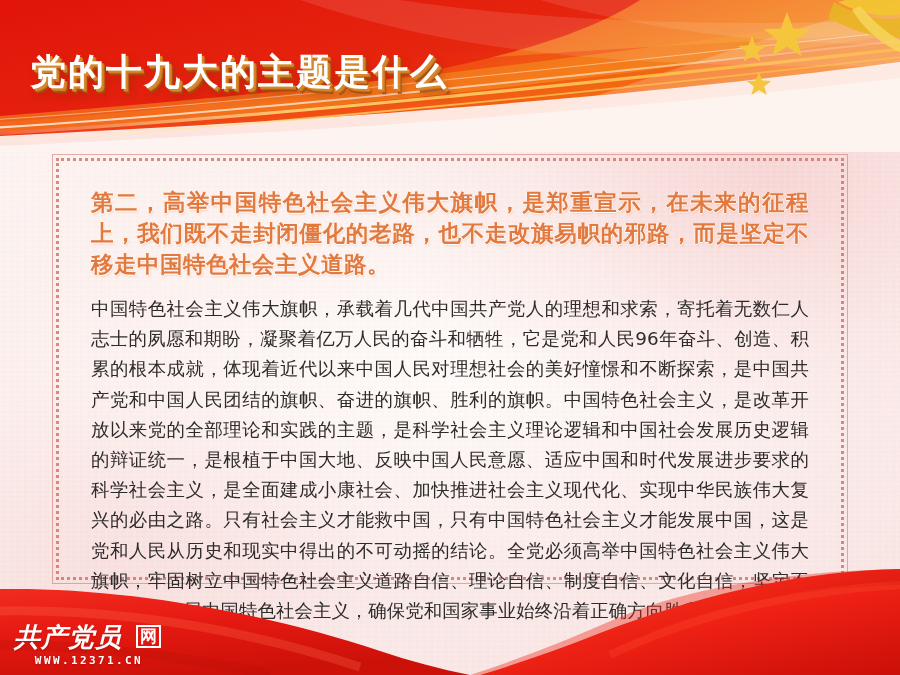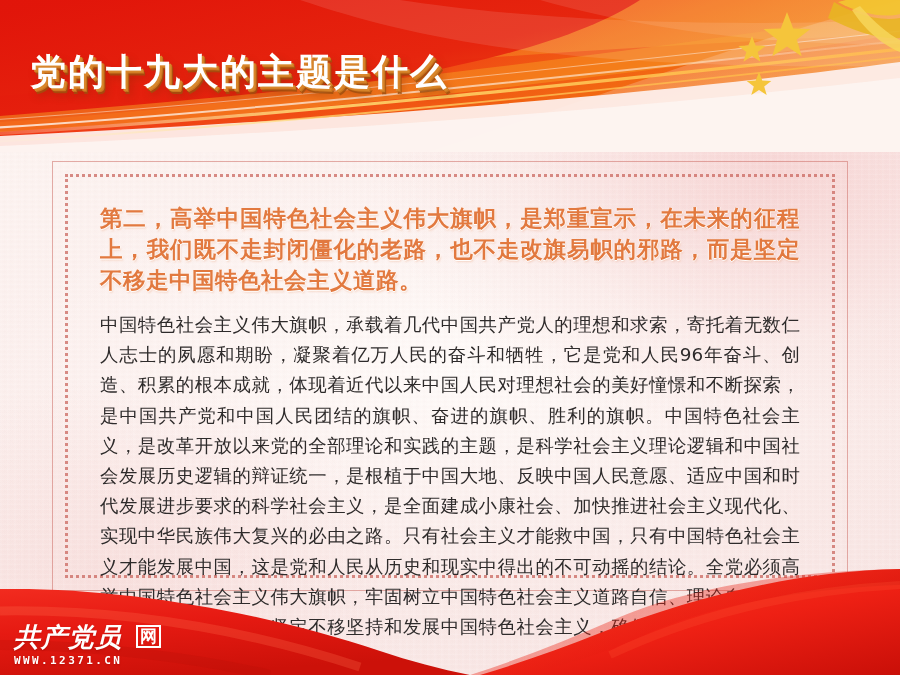--- a/index.html
+++ b/index.html
@@ -70,26 +70,26 @@
        2px 2px 0 #d9862b,
        3px 3px 0 #c9761f,
        4px 5px 0 rgba(160,80,14,0.85),
        5px 7px 9px rgba(120,40,5,0.45);
   }
 
   
   .content-card {
     position: absolute;
     left: 52px;
-    top: 161px;
+    top: 154px;
     width: 796px;
     height: 430px;
     box-sizing: border-box;
     border: 1px solid rgba(205,112,104,0.55);
-    padding: 12px;
+    padding: 3px;
     z-index: 4;
   }
   .content-card-inner {
     width: 100%;
     height: 100%;
     box-sizing: border-box;
     border: 3px dotted rgba(203,104,96,0.75);
     padding: 26px 32px 0 32px;
   }
 
@@ -168,20 +168,21 @@
     margin-bottom: 2px;
   }
   .logo-url {
     margin-top: 4px;
     font-family: "DejaVu Sans Mono", "Liberation Mono", monospace;
     font-size: 11px;
     font-weight: 700;
     letter-spacing: 2.4px;
     color: #ffffff;
     text-shadow: 0 1px 2px rgba(150,0,0,0.45);
+    text-align: center;
   }
 </style>
 </head>
 <body>
 
 <div class="poster">
 
   <div class="paper-bg"></div>
   <div class="paper-noise"></div>
 

